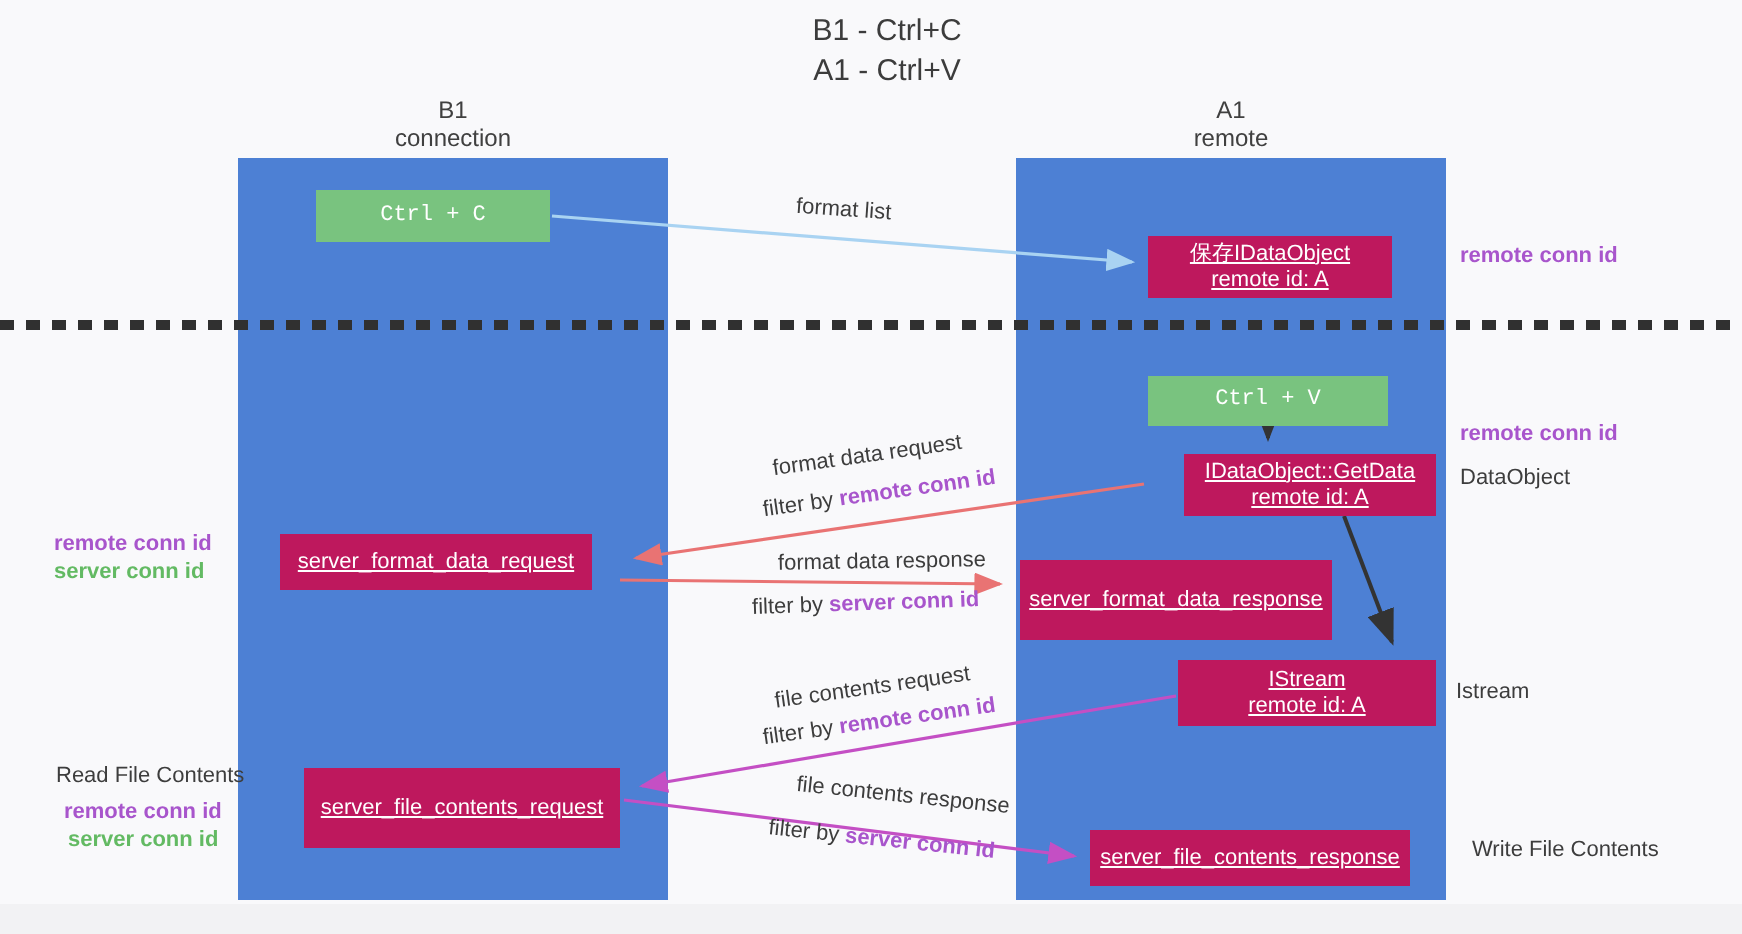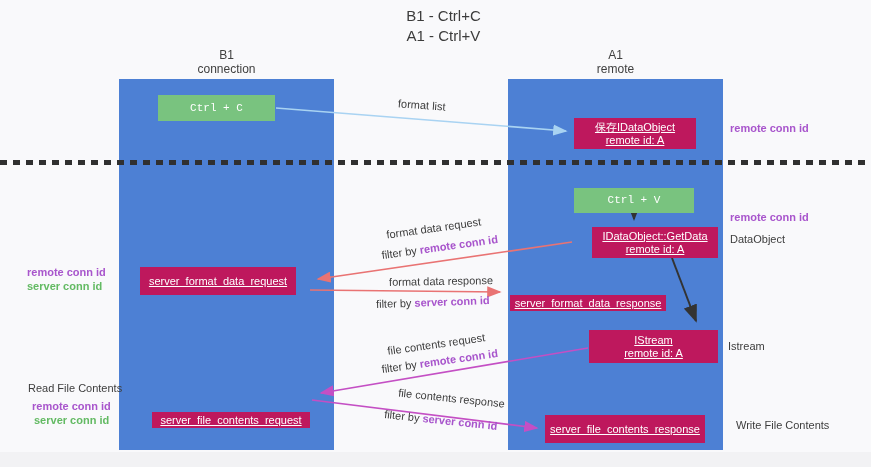--- a/index.html
+++ b/index.html
@@ -89,30 +89,30 @@
 
   <div class="node orange" style="left:572px;top:227px;width:126px;height:31px;margin-left:20px;">
     <div>IDataObject::GetData</div>
     <div>remote id: A</div>
   </div>
 
   <div class="node orange" style="left:140px;top:267px;width:156px;height:28px;">
     <div>server_format_data_request</div>
   </div>
 
-  <div class="node orange" style="left:510px;top:295px;width:156px;height:16px;">
+  <div class="node orange" style="left:510px;top:280px;width:156px;height:40px;">
     <div>server_format_data_response</div>
   </div>
 
   <div class="node orange" style="left:589px;top:330px;width:129px;height:33px;">
     <div>IStream</div>
     <div>remote id: A</div>
   </div>
 
-  <div class="node orange" style="left:152px;top:384px;width:158px;height:16px;margin-top:28px;">
+  <div class="node orange" style="left:152px;top:384px;width:158px;height:40px;">
     <div>server_file_contents_request</div>
   </div>
 
   <div class="node orange" style="left:545px;top:415px;width:160px;height:28px;">
     <div>server_file_contents_response</div>
   </div>
 
   <div class="lbl" style="left:398px;top:99px;transform:rotate(4deg);">format list</div>
 
   <div class="lbl" style="left:386px;top:222px;transform:rotate(-8deg);">format data request</div>

